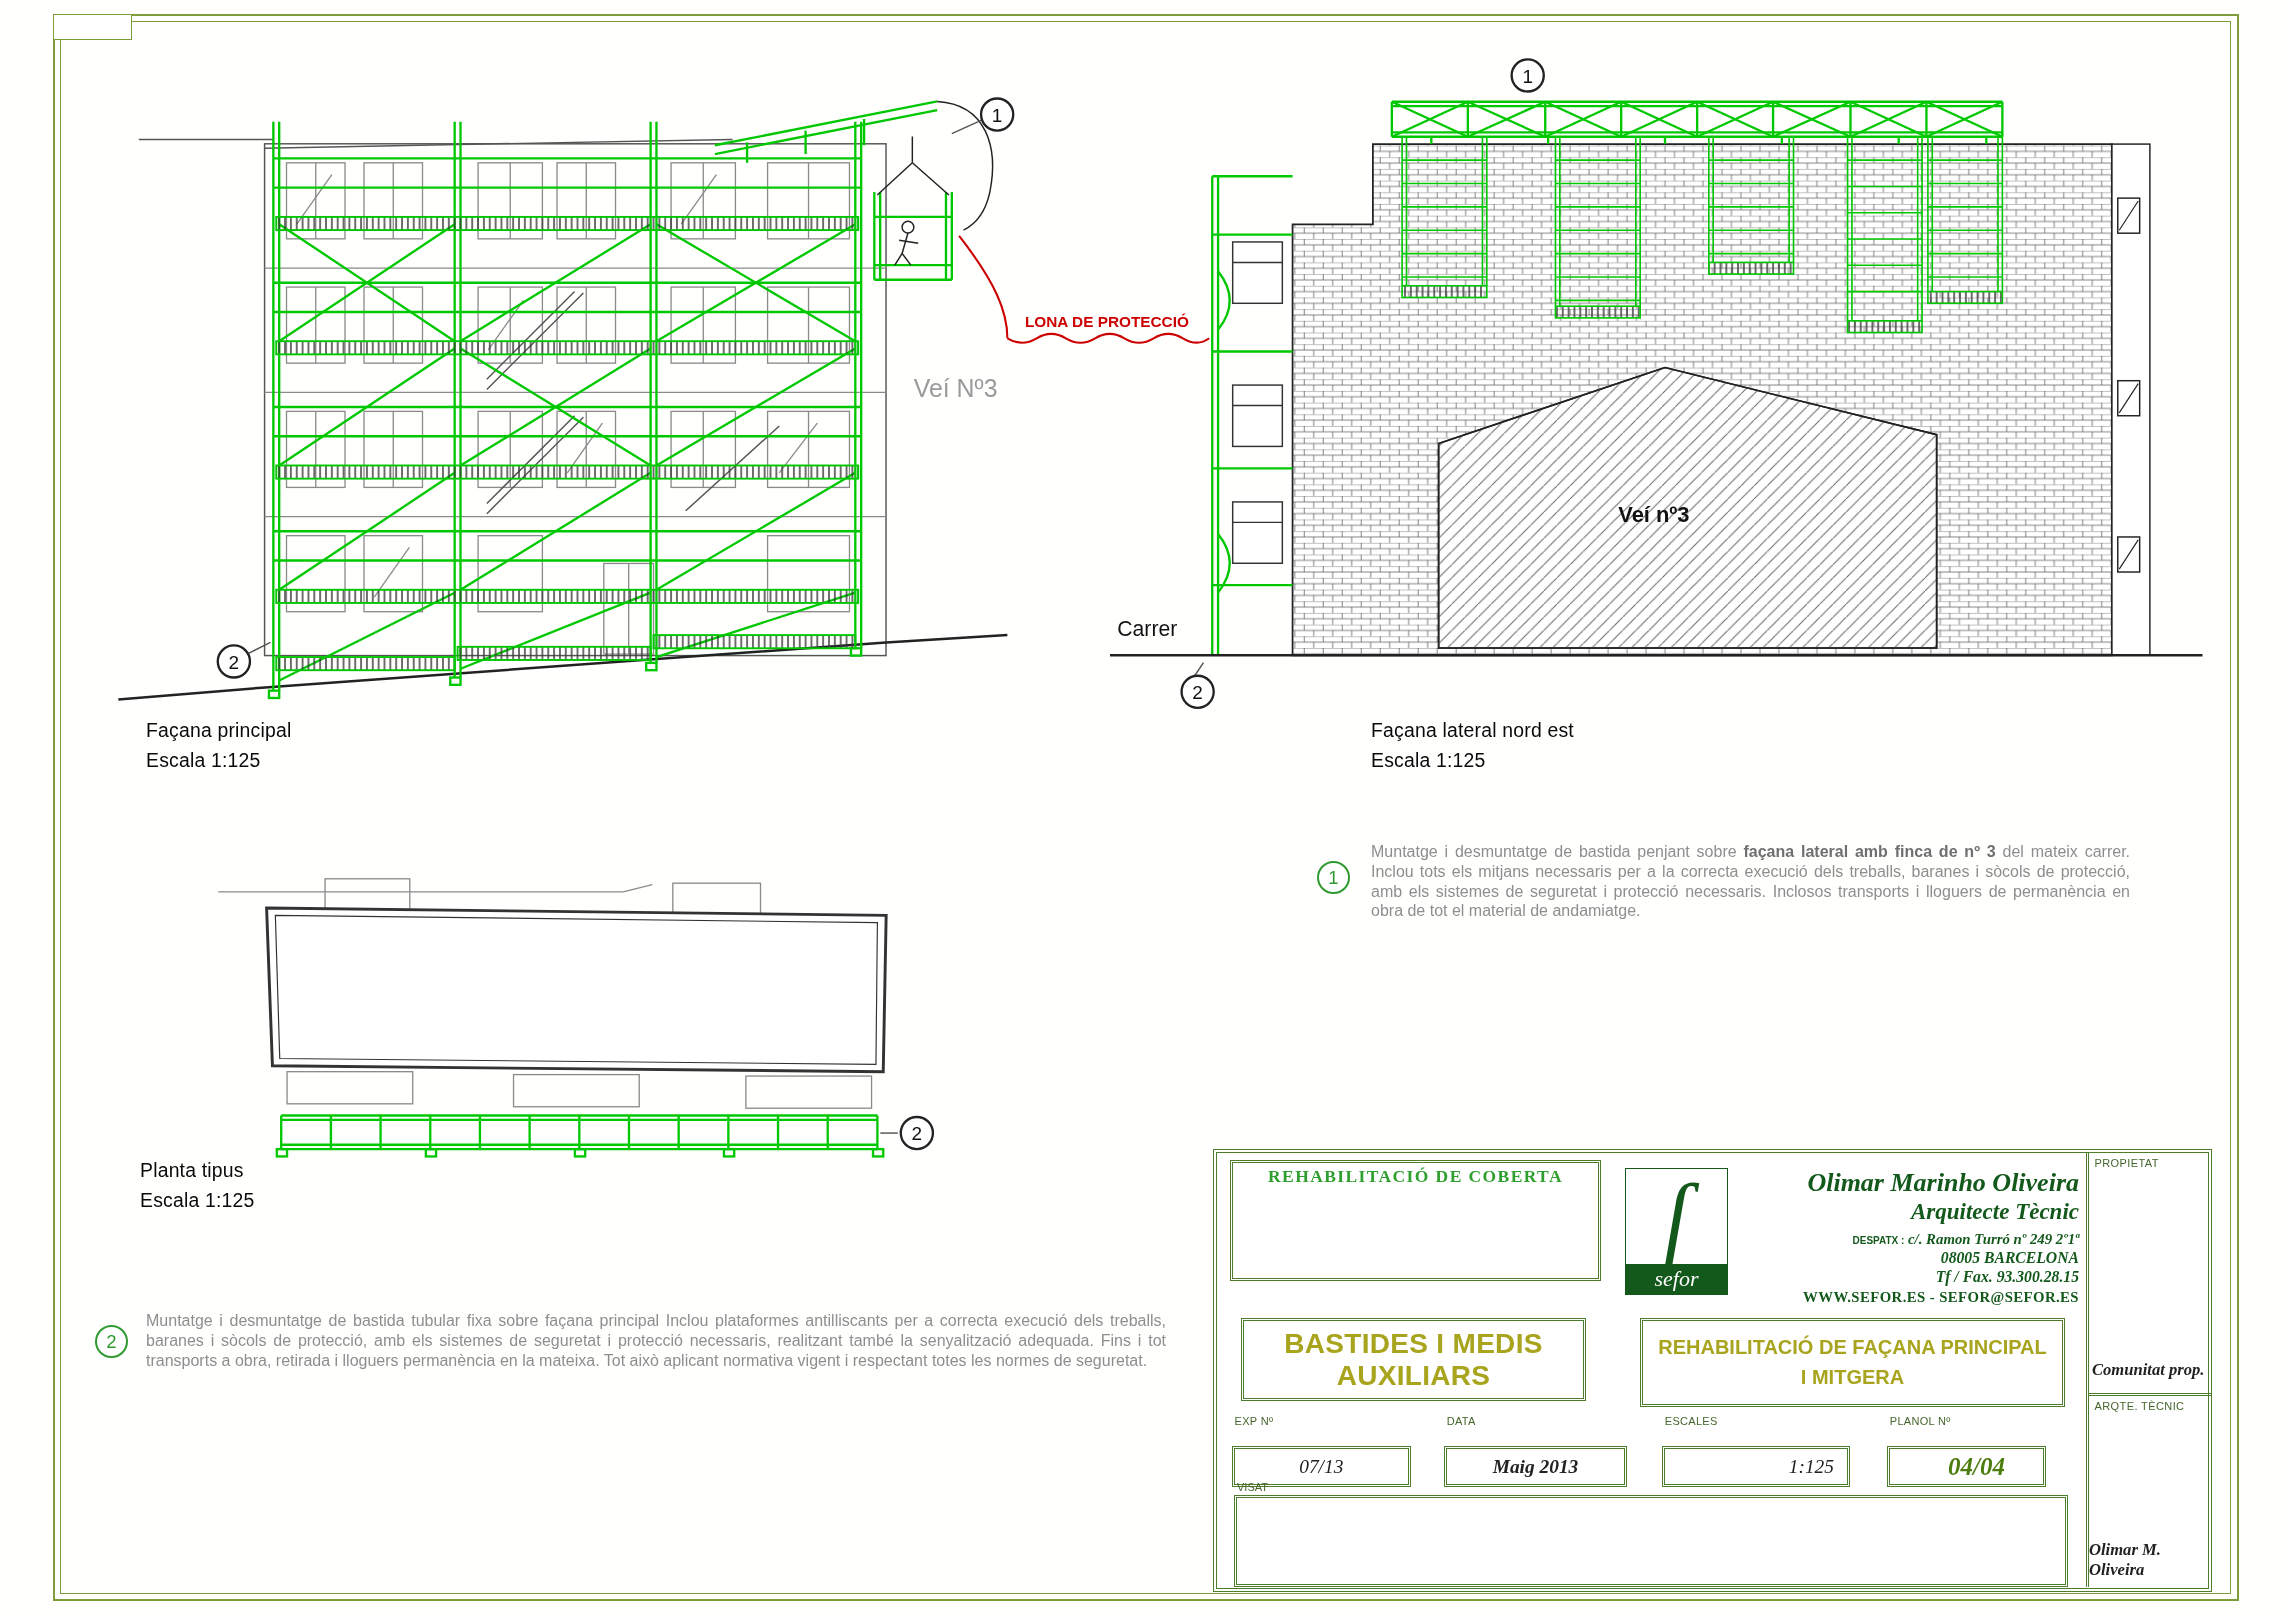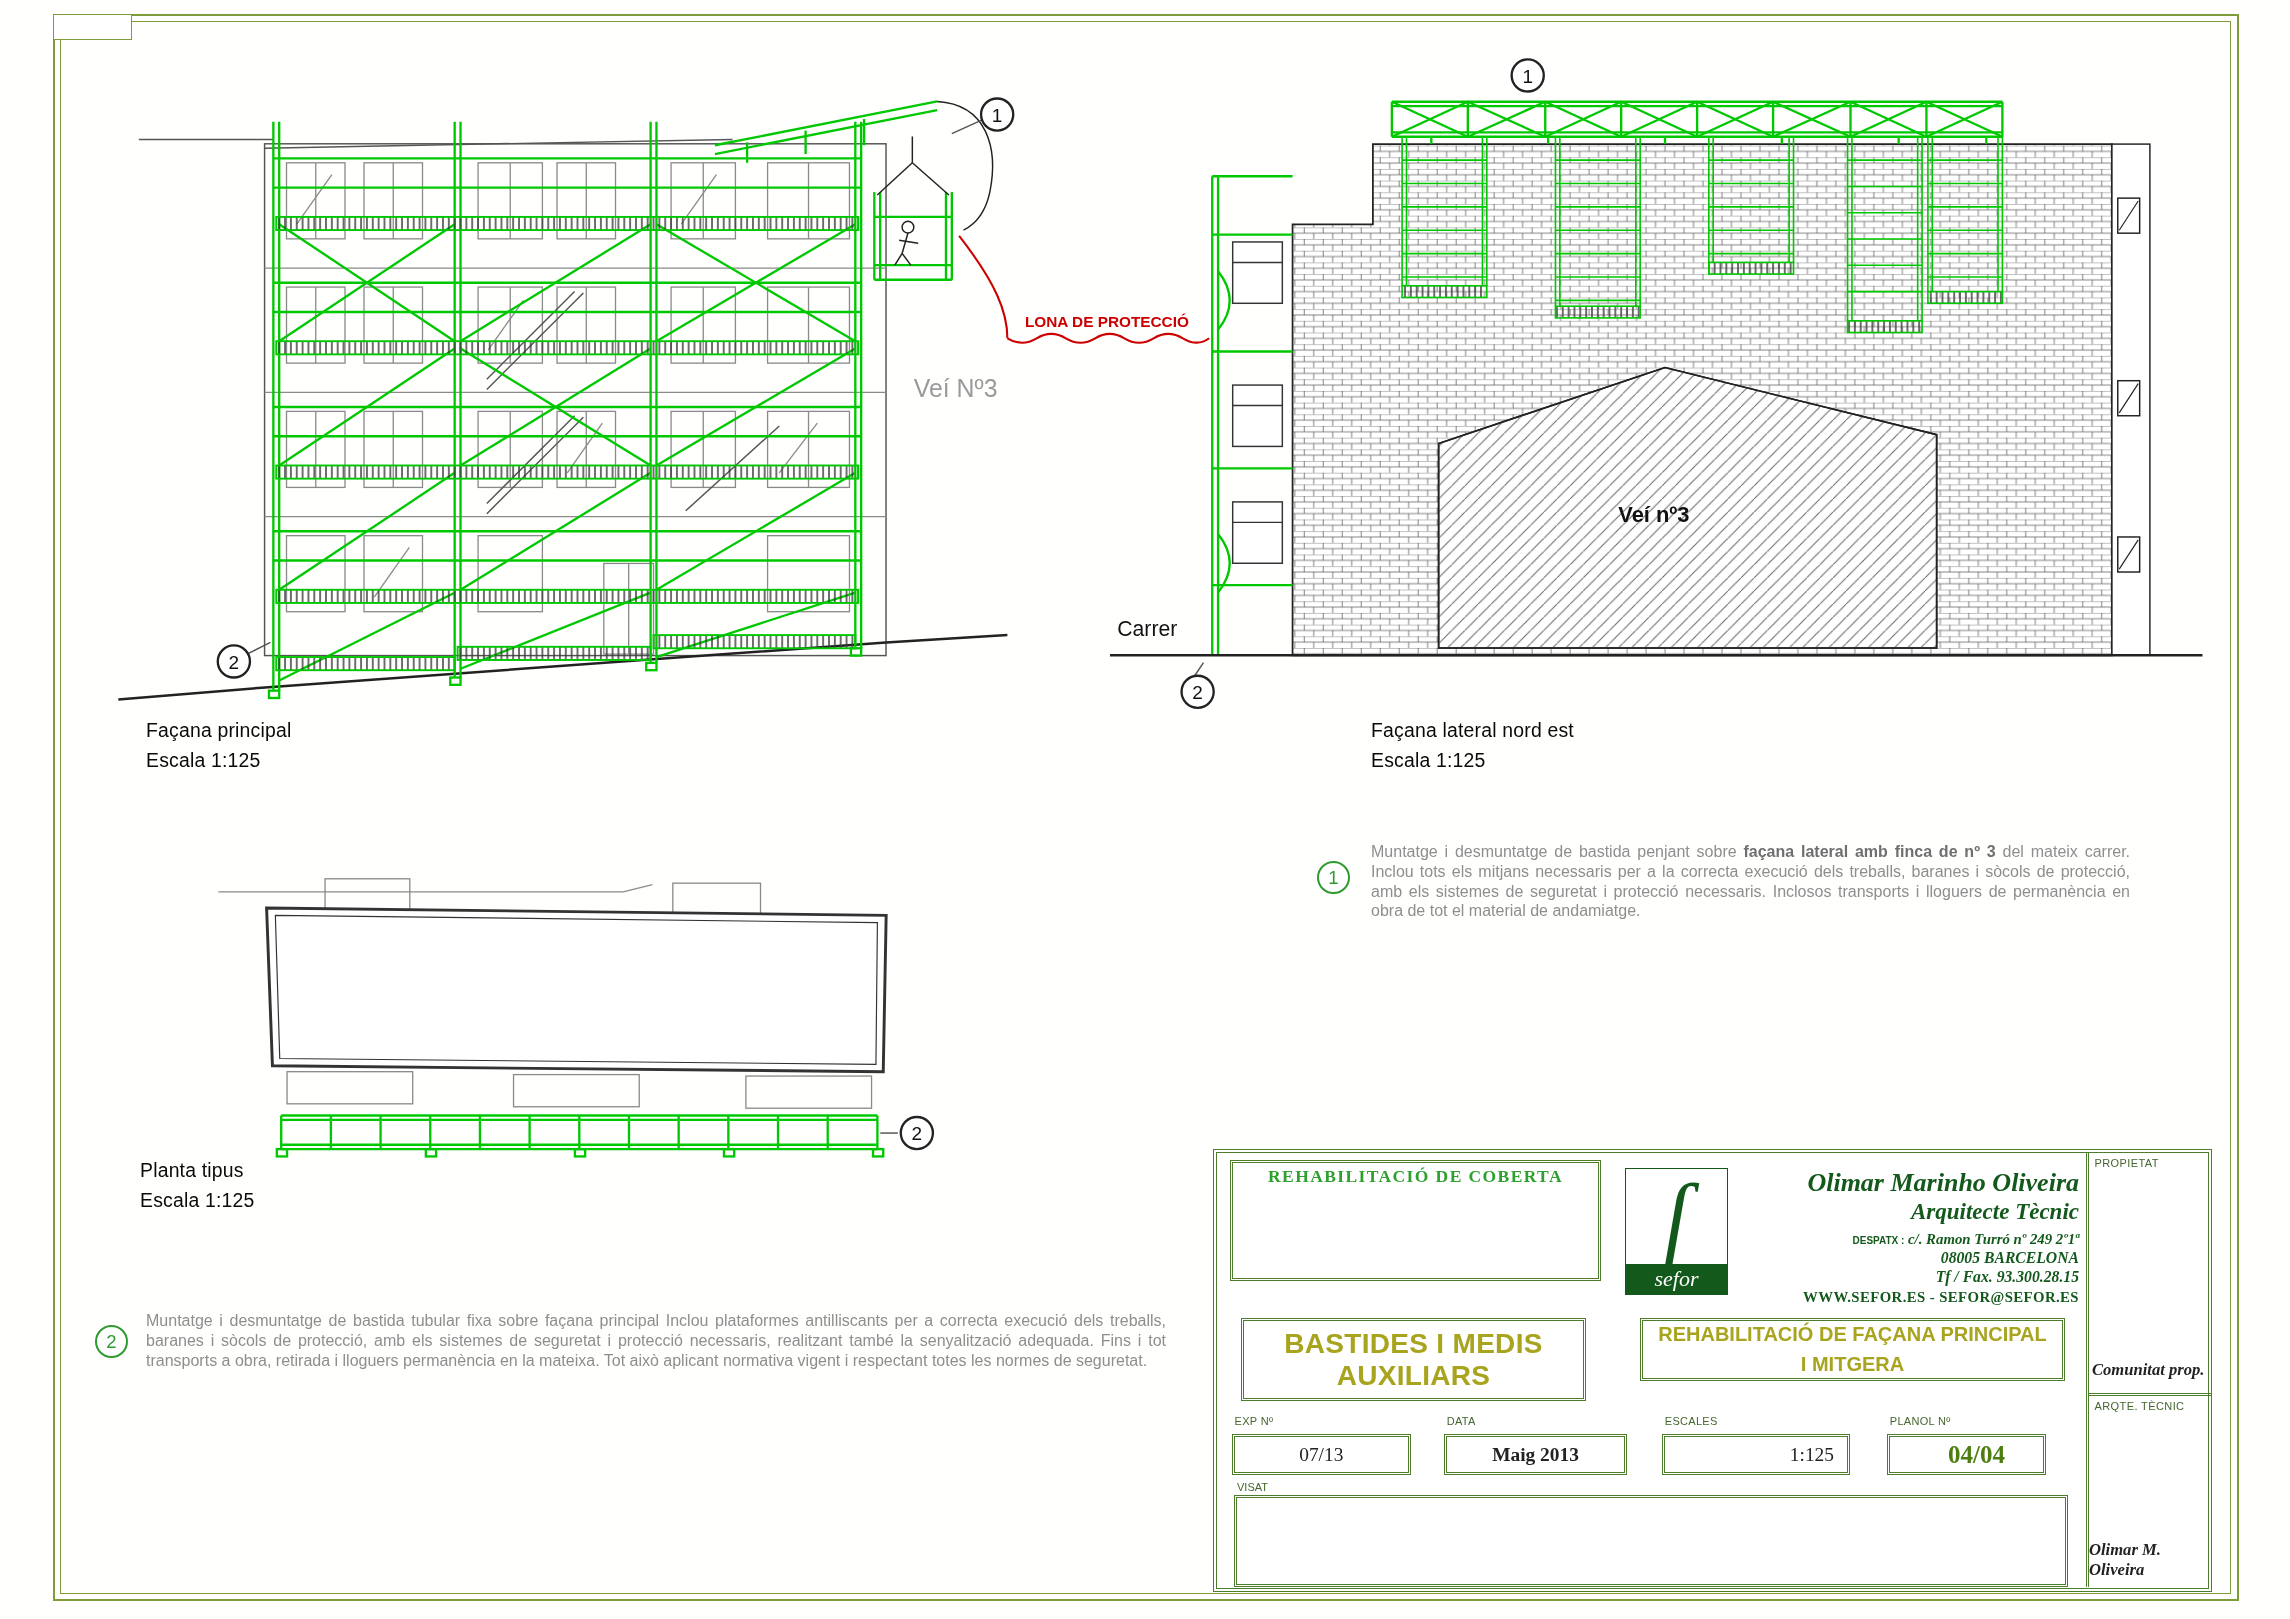--- a/index.html
+++ b/index.html
@@ -61,29 +61,29 @@
   .arch-web   { font-size:14.8px; font-weight:bold; margin-top:2.8px; letter-spacing:0.4px; }
 
   .right-col { left:869px; top:0; width:125px; height:434px; border-left:3.7px double #4d7c2b; }
   .rc-label { position:absolute; left:5.5px; font-size:11px; color:#44652c; letter-spacing:0.4px; }
   .rc-value { position:absolute; right:6.5px; font-family:"Liberation Serif", serif; font-style:italic; font-weight:bold; font-size:16.6px; color:#222; }
   .rc-divider { position:absolute; top:240px; left:0; right:0; border-top:3.7px double #4d7c2b; }
 
   .subject-box { left:24px; top:165px; width:345px; height:83px; border:3.7px double #4d7c2b;
                  display:flex; align-items:center; justify-content:center; text-align:center;
                  color:#a8a41e; font-weight:bold; font-size:28px; letter-spacing:0.3px; }
-  .titlebig-box { left:423px; top:165px; width:425px; height:63px; border:3.7px double #4d7c2b;
+  .titlebig-box { left:423px; top:165px; width:425px; height:89px; border:3.7px double #4d7c2b;
                   display:flex; flex-direction:column; align-items:center; justify-content:center;
                   color:#a8a41e; font-weight:bold; font-size:20px; text-align:center; }
   .titlebig-box .l2 { margin-top:6.5px; }
 
   .field { position:absolute; top:262px; }
   .flabel { font-size:11px; color:#44652c; padding-left:2.8px; letter-spacing:0.3px; }
-  .fbox { margin-top:7px; border:3.7px double #4d7c2b; height:41px; display:flex; align-items:center; justify-content:center;
-          font-family:"Liberation Serif", serif; font-size:19.4px; color:#222;text-align:center; }
+  .fbox { margin-top:19px; border:3.7px double #4d7c2b; height:41px; display:flex; align-items:center; justify-content:center;
+          font-family:"Liberation Serif", serif; font-style:italic; font-size:19.4px; color:#222;text-align:center; }
   .fbox.bold { font-weight:bold; }
   .fbox.right { justify-content:flex-end; padding-right:13px; }
   .fbox.olive { color:#4d7c0f; font-weight:bold; font-size:25px;padding-left:20px; }
 
   .visat-label { position:absolute; left:20px; top:328px; font-size:11px; color:#44652c; }
   .visat-box { position:absolute; left:16.6px; top:342px; width:834px; height:92px; border:3.7px double #4d7c2b; }
 </style>
 </head>
 <body>
 

